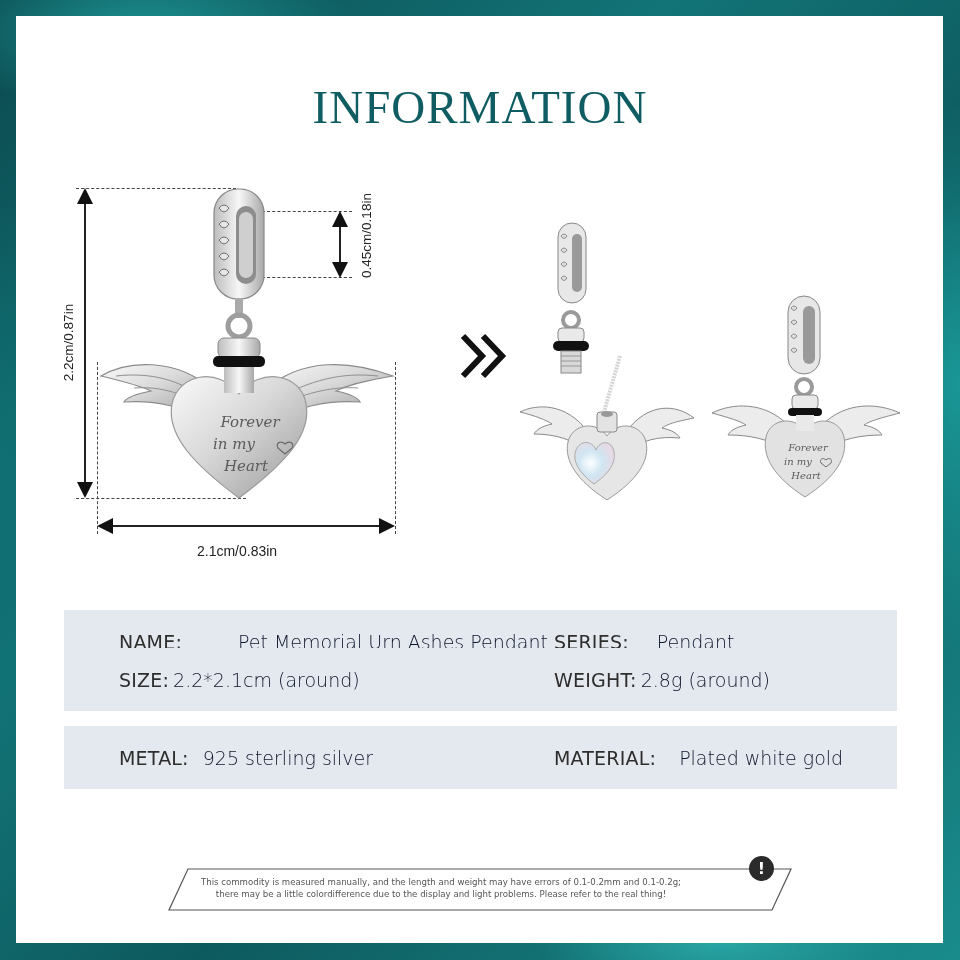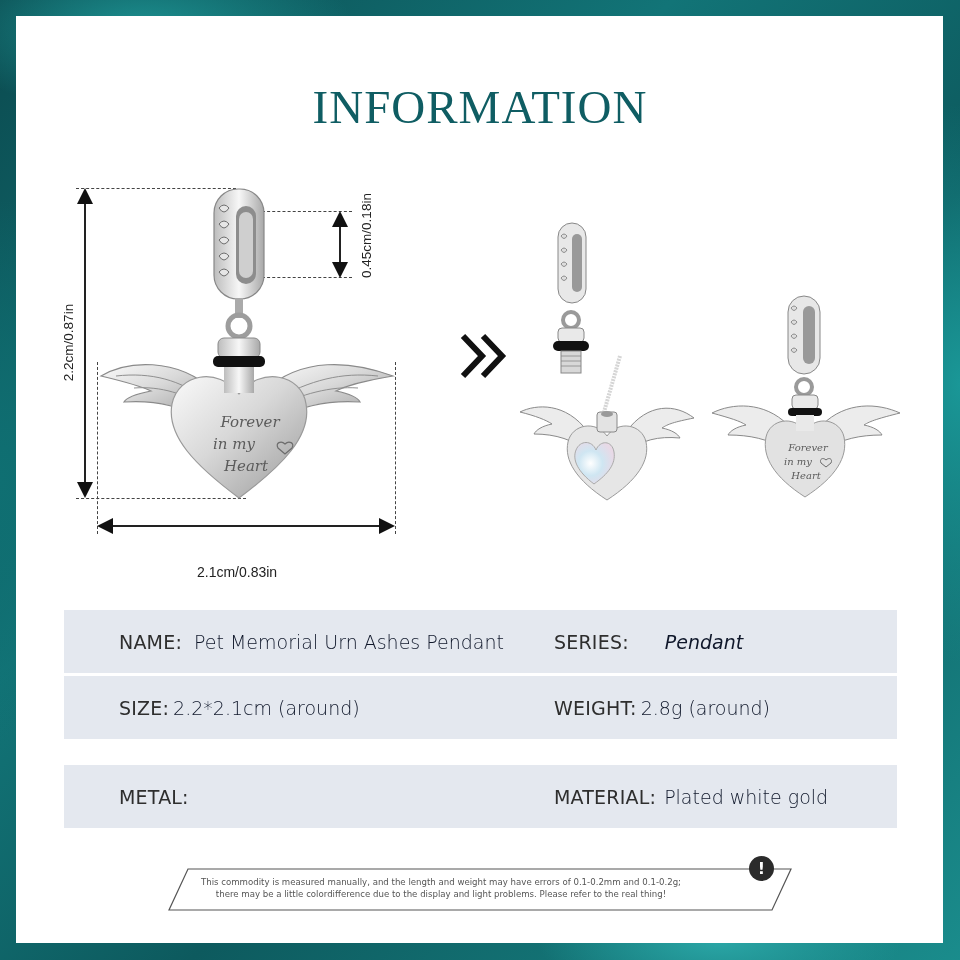--- a/index.html
+++ b/index.html
@@ -77,21 +77,21 @@
   <div class="line-v" style="left:339px;top:222px;height:46px;"></div>
   <div class="arrow up" style="left:332px;top:211px;"></div>
   <div class="arrow down" style="left:332px;top:262px;"></div>
   <div class="dim-text rot" style="left:316px;top:228px;width:100px;text-align:center;">0.45cm/0.18in</div>
 
   <div class="dash-v" style="left:97px;top:362px;height:172px;"></div>
   <div class="dash-v" style="left:395px;top:362px;height:172px;"></div>
   <div class="line-h" style="left:110px;top:525px;width:274px;"></div>
   <div class="arrow left" style="left:97px;top:518px;"></div>
   <div class="arrow right" style="left:379px;top:518px;"></div>
-  <div class="dim-text" style="left:197px;top:564px;font-size:14px;">2.1cm/0.83in</div>
+  <div class="dim-text" style="left:197px;top:543px;font-size:14px;">2.1cm/0.83in</div>
 </div>
 
 <svg class="pendant" style="left:96px;top:186px;" width="300" height="316" viewBox="0 0 300 316">
   <defs>
     <linearGradient id="silver" x1="0" y1="0" x2="1" y2="1">
       <stop offset="0" stop-color="#fafafa"></stop>
         <stop offset="0.45" stop-color="#d8d8d8"></stop>
         <stop offset="1" stop-color="#9a9a9a"></stop>
     </linearGradient>
     <linearGradient id="silverH" x1="0" y1="0" x2="1" y2="0">
@@ -199,48 +199,49 @@
   </g>
   <path d="M97 204 C66 184 54 164 58 144 C62 126 86 122 97 138 C108 122 132 126 136 144 C140 164 128 184 97 204 Z" fill="#e2e2e2" stroke="#999"></path>
   <rect x="88" y="122" width="18" height="16" fill="#e9e9e9"></rect>
   <text x="100" y="158" text-anchor="middle" font-family="DejaVu Serif, serif" font-style="italic" font-size="10" fill="#5b5b5b">Forever</text>
   <text x="90" y="172" text-anchor="middle" font-family="DejaVu Serif, serif" font-style="italic" font-size="10" fill="#5b5b5b">in my</text>
   <text x="98" y="186" text-anchor="middle" font-family="DejaVu Serif, serif" font-style="italic" font-size="10" fill="#5b5b5b">Heart</text>
   <path d="M118 167 c-3 -3 -7 -1 -5 3 l5 4 l5 -4 c2 -4 -2 -6 -5 -3z" fill="none" stroke="#6c6c6c" stroke-width="1"></path>
 </svg>
 
 <div class="info-row" style="top:610px;">
-  <div class="cell" style="left:55px;">
+  <div class="cell" style="left:55px;gap:44px;">
     <span class="lbl">NAME:</span>
     <span class="val" style="margin-left:12px;">Pet Memorial Urn Ashes Pendant</span>
   </div>
   <div class="cell" style="left:490px;text-align:center;">
     <span class="lbl">SERIES:</span>
-    <span class="val" style="margin-left:36px;font-style:italic;">Pendant</span>
-  </div>
-</div>
-
-<div class="info-row" style="top:676px;">
+    <span class="val" style="margin-left:28px;">Pendant</span>
+  </div>
+</div>
+
+<div class="info-row" style="top:648px;">
   <div class="cell" style="left:55px;">
     <span class="lbl">SIZE:</span>
     <span class="val" style="margin-left:4px;">2.2*2.1cm (around)</span>
   </div>
   <div class="cell" style="left:490px;">
     <span class="lbl">WEIGHT:</span>
     <span class="val" style="margin-left:4px;">2.8g (around)</span>
   </div>
 </div>
 
-<div class="info-row" style="top:765px;">
+<div class="info-row" style="top:726px;">
   <div class="cell" style="left:55px;">
     <span class="lbl">METAL:</span>
+    <span class="val" style="margin-left:14px;">925 sterling silver</span>
   </div>
   <div class="cell" style="left:490px;">
     <span class="lbl">MATERIAL:</span>
-    <span class="val" style="margin-left:8px;">Plated white gold</span>
+    <span class="val" style="margin-left:23px;">Plated white gold</span>
   </div>
 </div>
 
 <svg class="disclaimer" viewBox="0 0 624 43">
   <polygon points="20,1 623,1 604,42 1,42" fill="#ffffff" stroke="#555" stroke-width="1.2"></polygon>
 </svg>
 <div class="disc-text">
   <div>This commodity is measured manually, and the length and weight may have errors of 0.1-0.2mm and 0.1-0.2g;</div>
   <div>there may be a little colordifference due to the display and light problems. Please refer to the real thing!</div>
 </div>

